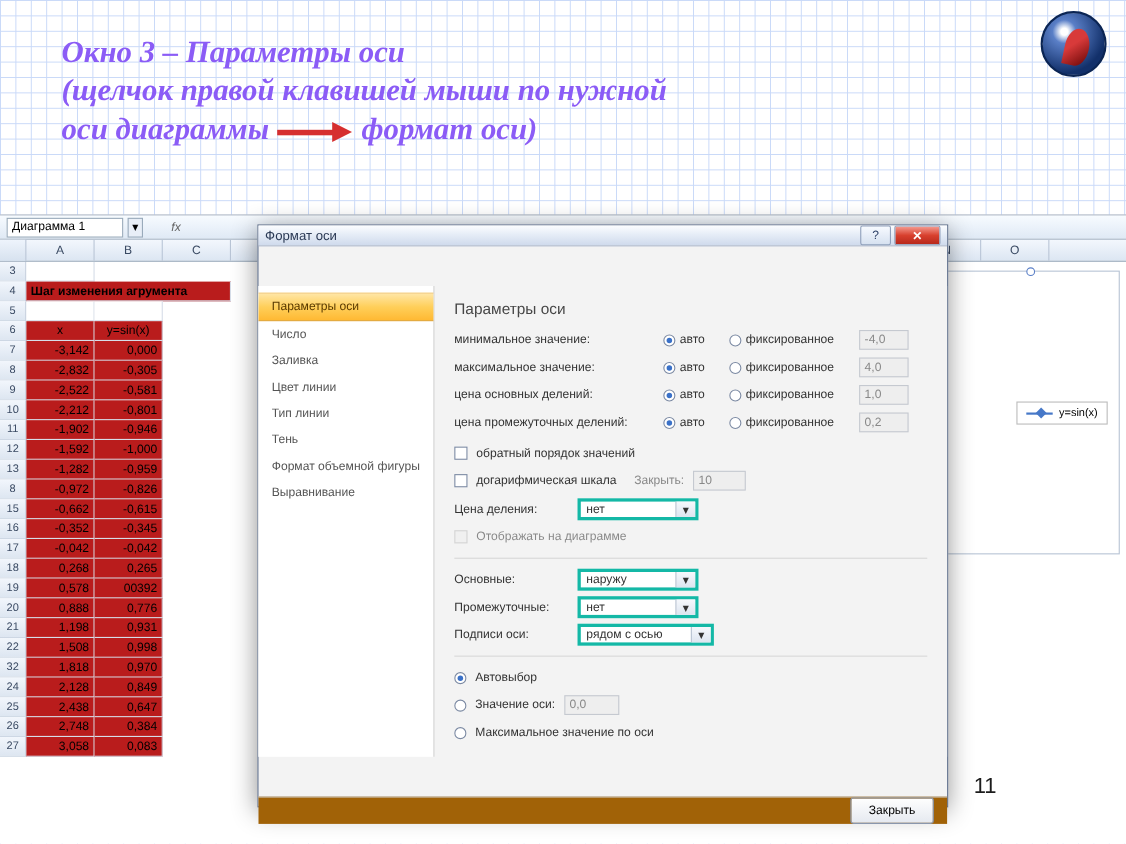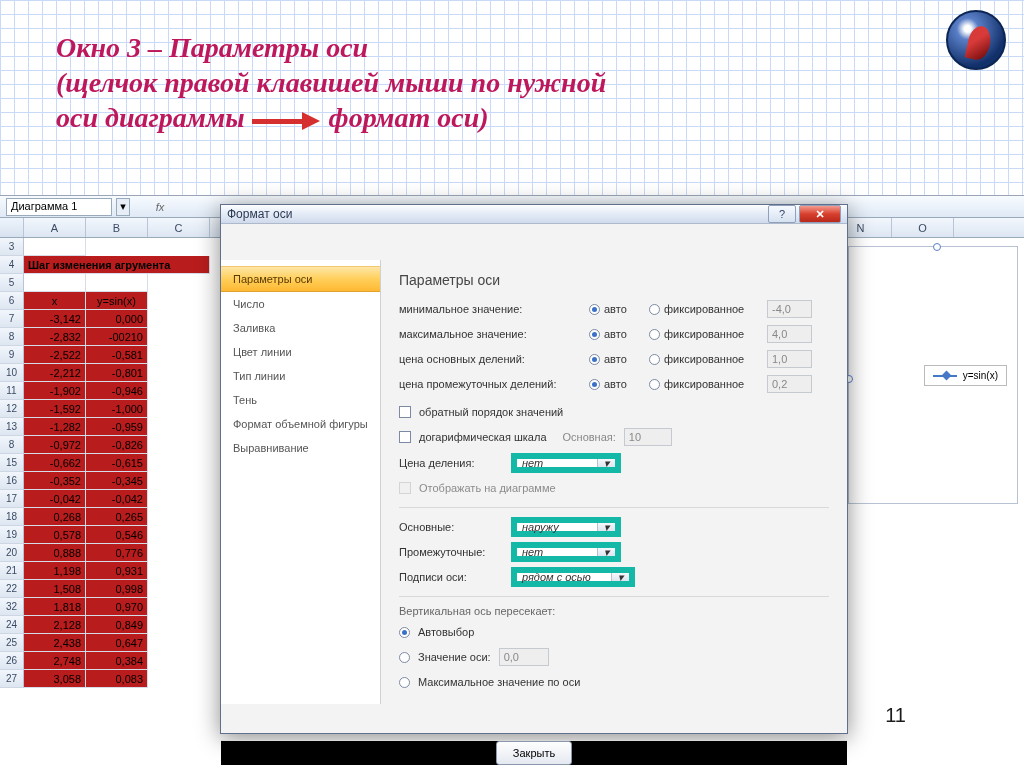--- a/index.html
+++ b/index.html
@@ -21,21 +21,21 @@
     background-size: 14px 14px;
     background-color:#fff;
   }
   .title-block {
     position:absolute; left:56px; top:30px; right:90px;
     font-family: "Times New Roman", serif;
     font-style: italic;
     font-weight: bold;
     font-size: 28px;
     line-height:1.25;
-    color:#be185d;
+    color:#8b5cf6;
   }
   .arrow {
     display:inline-block; width:70px; height:18px; position:relative; vertical-align:middle;
   }
   .arrow::before {
     content:""; position:absolute; left:0; top:7px; width:52px; height:5px; background:#d62f2f;
   }
   .arrow::after {
     content:""; position:absolute; left:50px; top:0;
     border-left:18px solid #d62f2f; border-top:9px solid transparent; border-bottom:9px solid transparent;
@@ -114,21 +114,21 @@
   .legend{
     position:absolute; right:10px; top:118px;
     border:1px solid #bbb; padding:4px 8px; font-size:10px; background:#fff;
     display:flex; align-items:center; gap:6px;
   }
   .legend .ln{width:24px;height:2px;background:#4678c8; position:relative;}
   .legend .ln::after{content:"";position:absolute;left:10px;top:-3px;width:7px;height:7px;background:#4678c8;transform:rotate(45deg);}
 
   
   .dialog{
-    position:absolute; left:220px; top:204px; width:628px; height:530px;
+    position:absolute; left:234px; top:204px; width:628px; height:530px;
     background:#f3f3f3;
     border:1px solid #5f6f8c;
     box-shadow:0 4px 22px rgba(0,0,0,.45);
     display:flex; flex-direction:column;
     font-size:11px;
     gap:36px;
   }
   .dlg-title{
     height:28px; display:flex; align-items:center;
     background:linear-gradient(#fcfdff,#e6edf7 45%,#cfdaec);
@@ -165,31 +165,31 @@
     width:11px;height:11px;border:1px solid #7c8aa3;border-radius:50%;background:#fff;display:inline-flex;align-items:center;justify-content:center;
   }
   .rdot.on::after{content:"";width:5px;height:5px;border-radius:50%;background:#3a71c8;}
   .valbox{
     width:45px;height:18px;border:1px solid #c5c9d0;background:#eee;color:#888;padding:0 4px;line-height:16px;
   }
   .chk{width:12px;height:12px;border:1px solid #7c8aa3;background:#fff;display:inline-block;}
   .chk.dis{background:#eee;border-color:#bbb;}
   .sel{
     display:flex;align-items:center;
-    width:110px;height:20px;border:6px solid #14b8a6;background:#fff;font-style:italic;
+    width:110px;height:20px;border:3px solid #14b8a6;background:#fff;
   }
   .sel .sv{flex:1;padding:0 5px;}
   .sel .dd{width:18px;height:100%;background:linear-gradient(#f6f8fc,#dde5f0);border-left:1px solid #b5c0d0;display:flex;align-items:center;justify-content:center;color:#333;}
   .sep{height:1px;background:#d8d8d8;margin:8px 0;}
   .lab2{width:104px;display:inline-block;}
   .grouptxt{color:#666;margin:6px 0 4px;}
   .smallbox{width:50px;height:18px;border:1px solid #c5c9d0;background:#eee;color:#888;padding:0 4px;line-height:16px;display:inline-block;}
   .dlg-footer{
-    height:40px;border-top:1px solid #d6d6d6;background:#000000;
-    display:flex;align-items:center;justify-content:center;padding:0 12px;
+    height:40px;border-top:1px solid #d6d6d6;background:#a16207;
+    display:flex;align-items:center;justify-content:flex-end;padding:0 12px;
   }
   .btn{
     min-width:76px;height:24px;border:1px solid #8a97ad;border-radius:3px;
     background:linear-gradient(#fefefe,#e5e9f0);padding:0 12px;line-height:22px;text-align:center;
   }
   .pagenum{
     position:absolute; right:118px; bottom:40px; font-size:20px; color:#1c1c1c;
   }
 </style>
 </head>
@@ -256,21 +256,21 @@
         <div class="cell lalign">y=sin(x)</div>
       </div>
       <div class="grid-row">
         <div class="rowhead">7</div>
         <div class="cell">-3,142</div>
         <div class="cell">0,000</div>
       </div>
       <div class="grid-row">
         <div class="rowhead">8</div>
         <div class="cell">-2,832</div>
-        <div class="cell">-00210</div>
+        <div class="cell">-0,305</div>
       </div>
       <div class="grid-row">
         <div class="rowhead">9</div>
         <div class="cell">-2,522</div>
         <div class="cell">-0,581</div>
       </div>
       <div class="grid-row">
         <div class="rowhead">10</div>
         <div class="cell">-2,212</div>
         <div class="cell">-0,801</div>
@@ -311,21 +311,21 @@
         <div class="cell">-0,042</div>
       </div>
       <div class="grid-row">
         <div class="rowhead">18</div>
         <div class="cell">0,268</div>
         <div class="cell">0,265</div>
       </div>
       <div class="grid-row">
         <div class="rowhead">19</div>
         <div class="cell">0,578</div>
-        <div class="cell">0,546</div>
+        <div class="cell">00392</div>
       </div>
       <div class="grid-row">
         <div class="rowhead">20</div>
         <div class="cell">0,888</div>
         <div class="cell">0,776</div>
       </div>
       <div class="grid-row">
         <div class="rowhead">21</div>
         <div class="cell">1,198</div>
         <div class="cell">0,931</div>
@@ -444,21 +444,21 @@
           </div>
         </div>
 
       <div class="opt-row" style="margin-top:6px">
         <span class="chk"></span>
         <span>обратный порядок значений</span>
       </div>
       <div class="opt-row">
         <span class="chk"></span>
         <span>догарифмическая шкала</span>
-        <span style="margin-left:8px;color:#888">Основная:</span>
+        <span style="margin-left:8px;color:#888">Закрыть:</span>
         <span class="smallbox" style="width:48px">10</span>
       </div>
 
       <div class="opt-row" style="margin-top:4px">
         <span class="lab2">Цена деления:</span>
         <div class="sel">
           <span class="sv">нет</span>
           <span class="dd">▾</span>
         </div>
       </div>
@@ -486,21 +486,20 @@
       <div class="opt-row">
         <span class="lab2">Подписи оси:</span>
         <div class="sel" style="width:124px">
           <span class="sv">рядом с осью</span>
             <span class="dd">▾</span>
         </div>
       </div>
 
       <div class="sep"></div>
 
-      <div class="grouptxt">Вертикальная ось пересекает:</div>
       <div class="opt-row">
         <span class="rdot on"></span>
         <span>Автовыбор</span>
       </div>
       <div class="opt-row">
         <span class="rdot"></span>
         <span>Значение оси:</span>
         <span class="smallbox">0,0</span>
       </div>
       <div class="opt-row">

